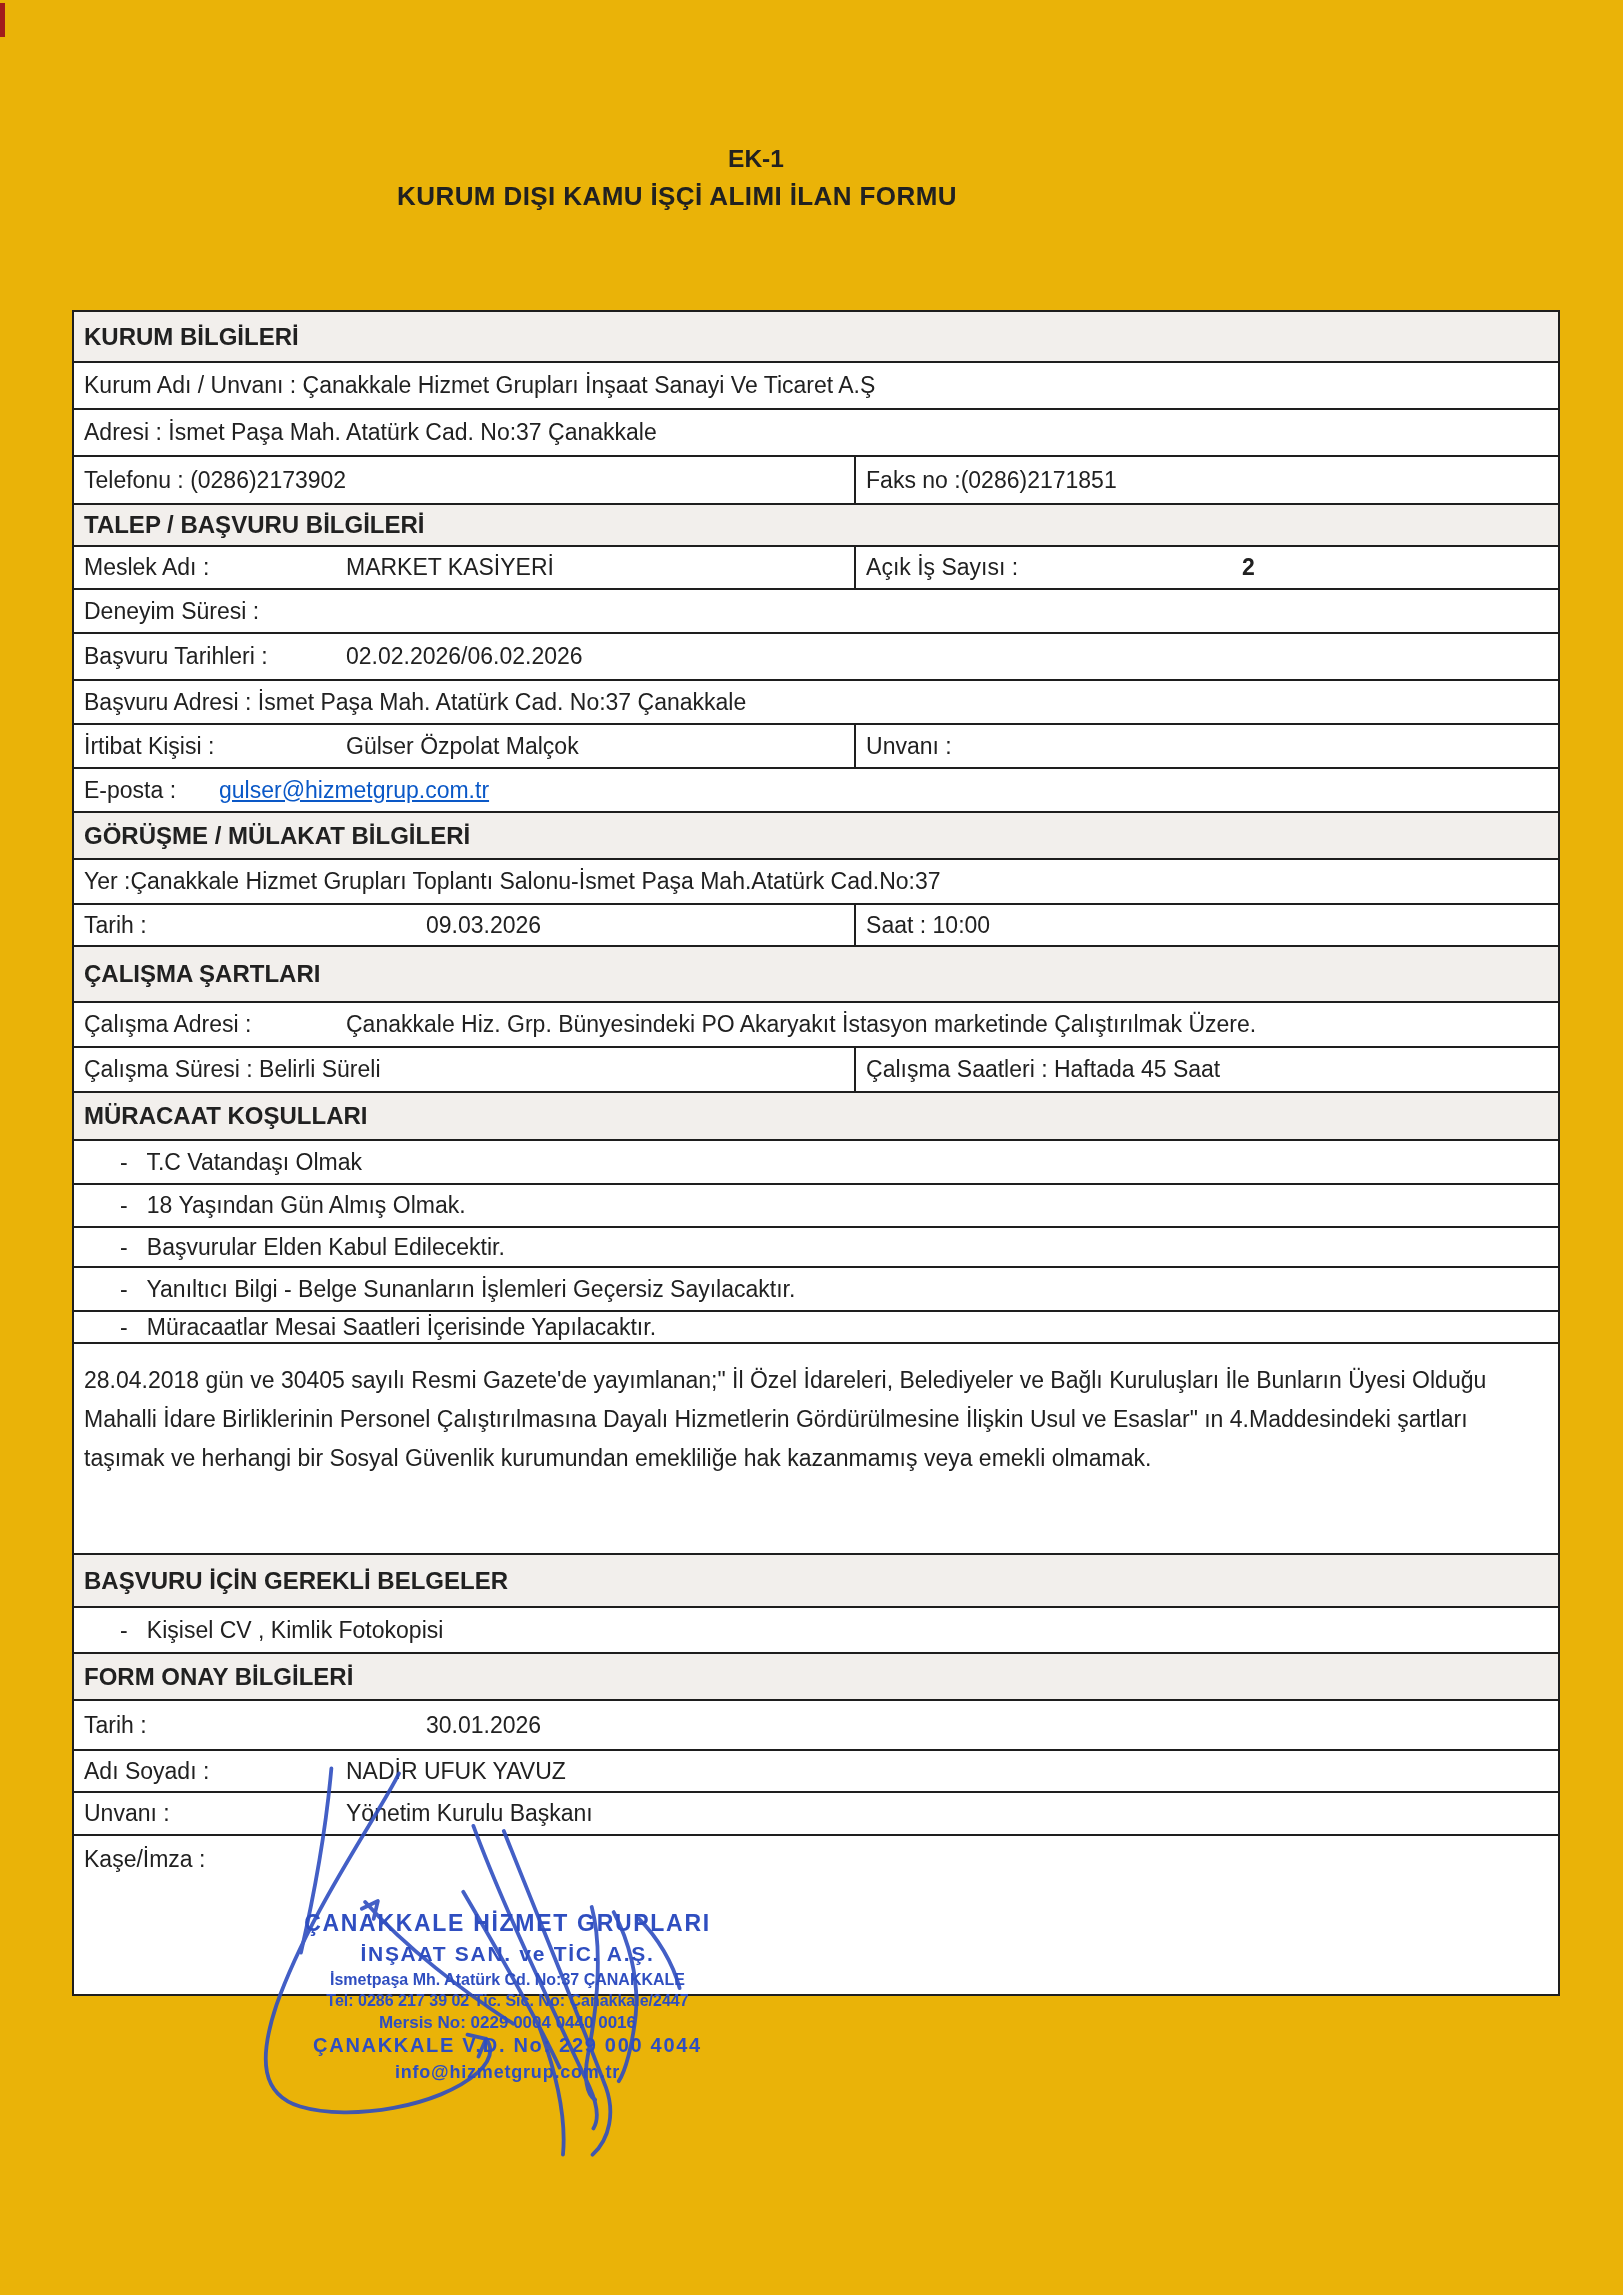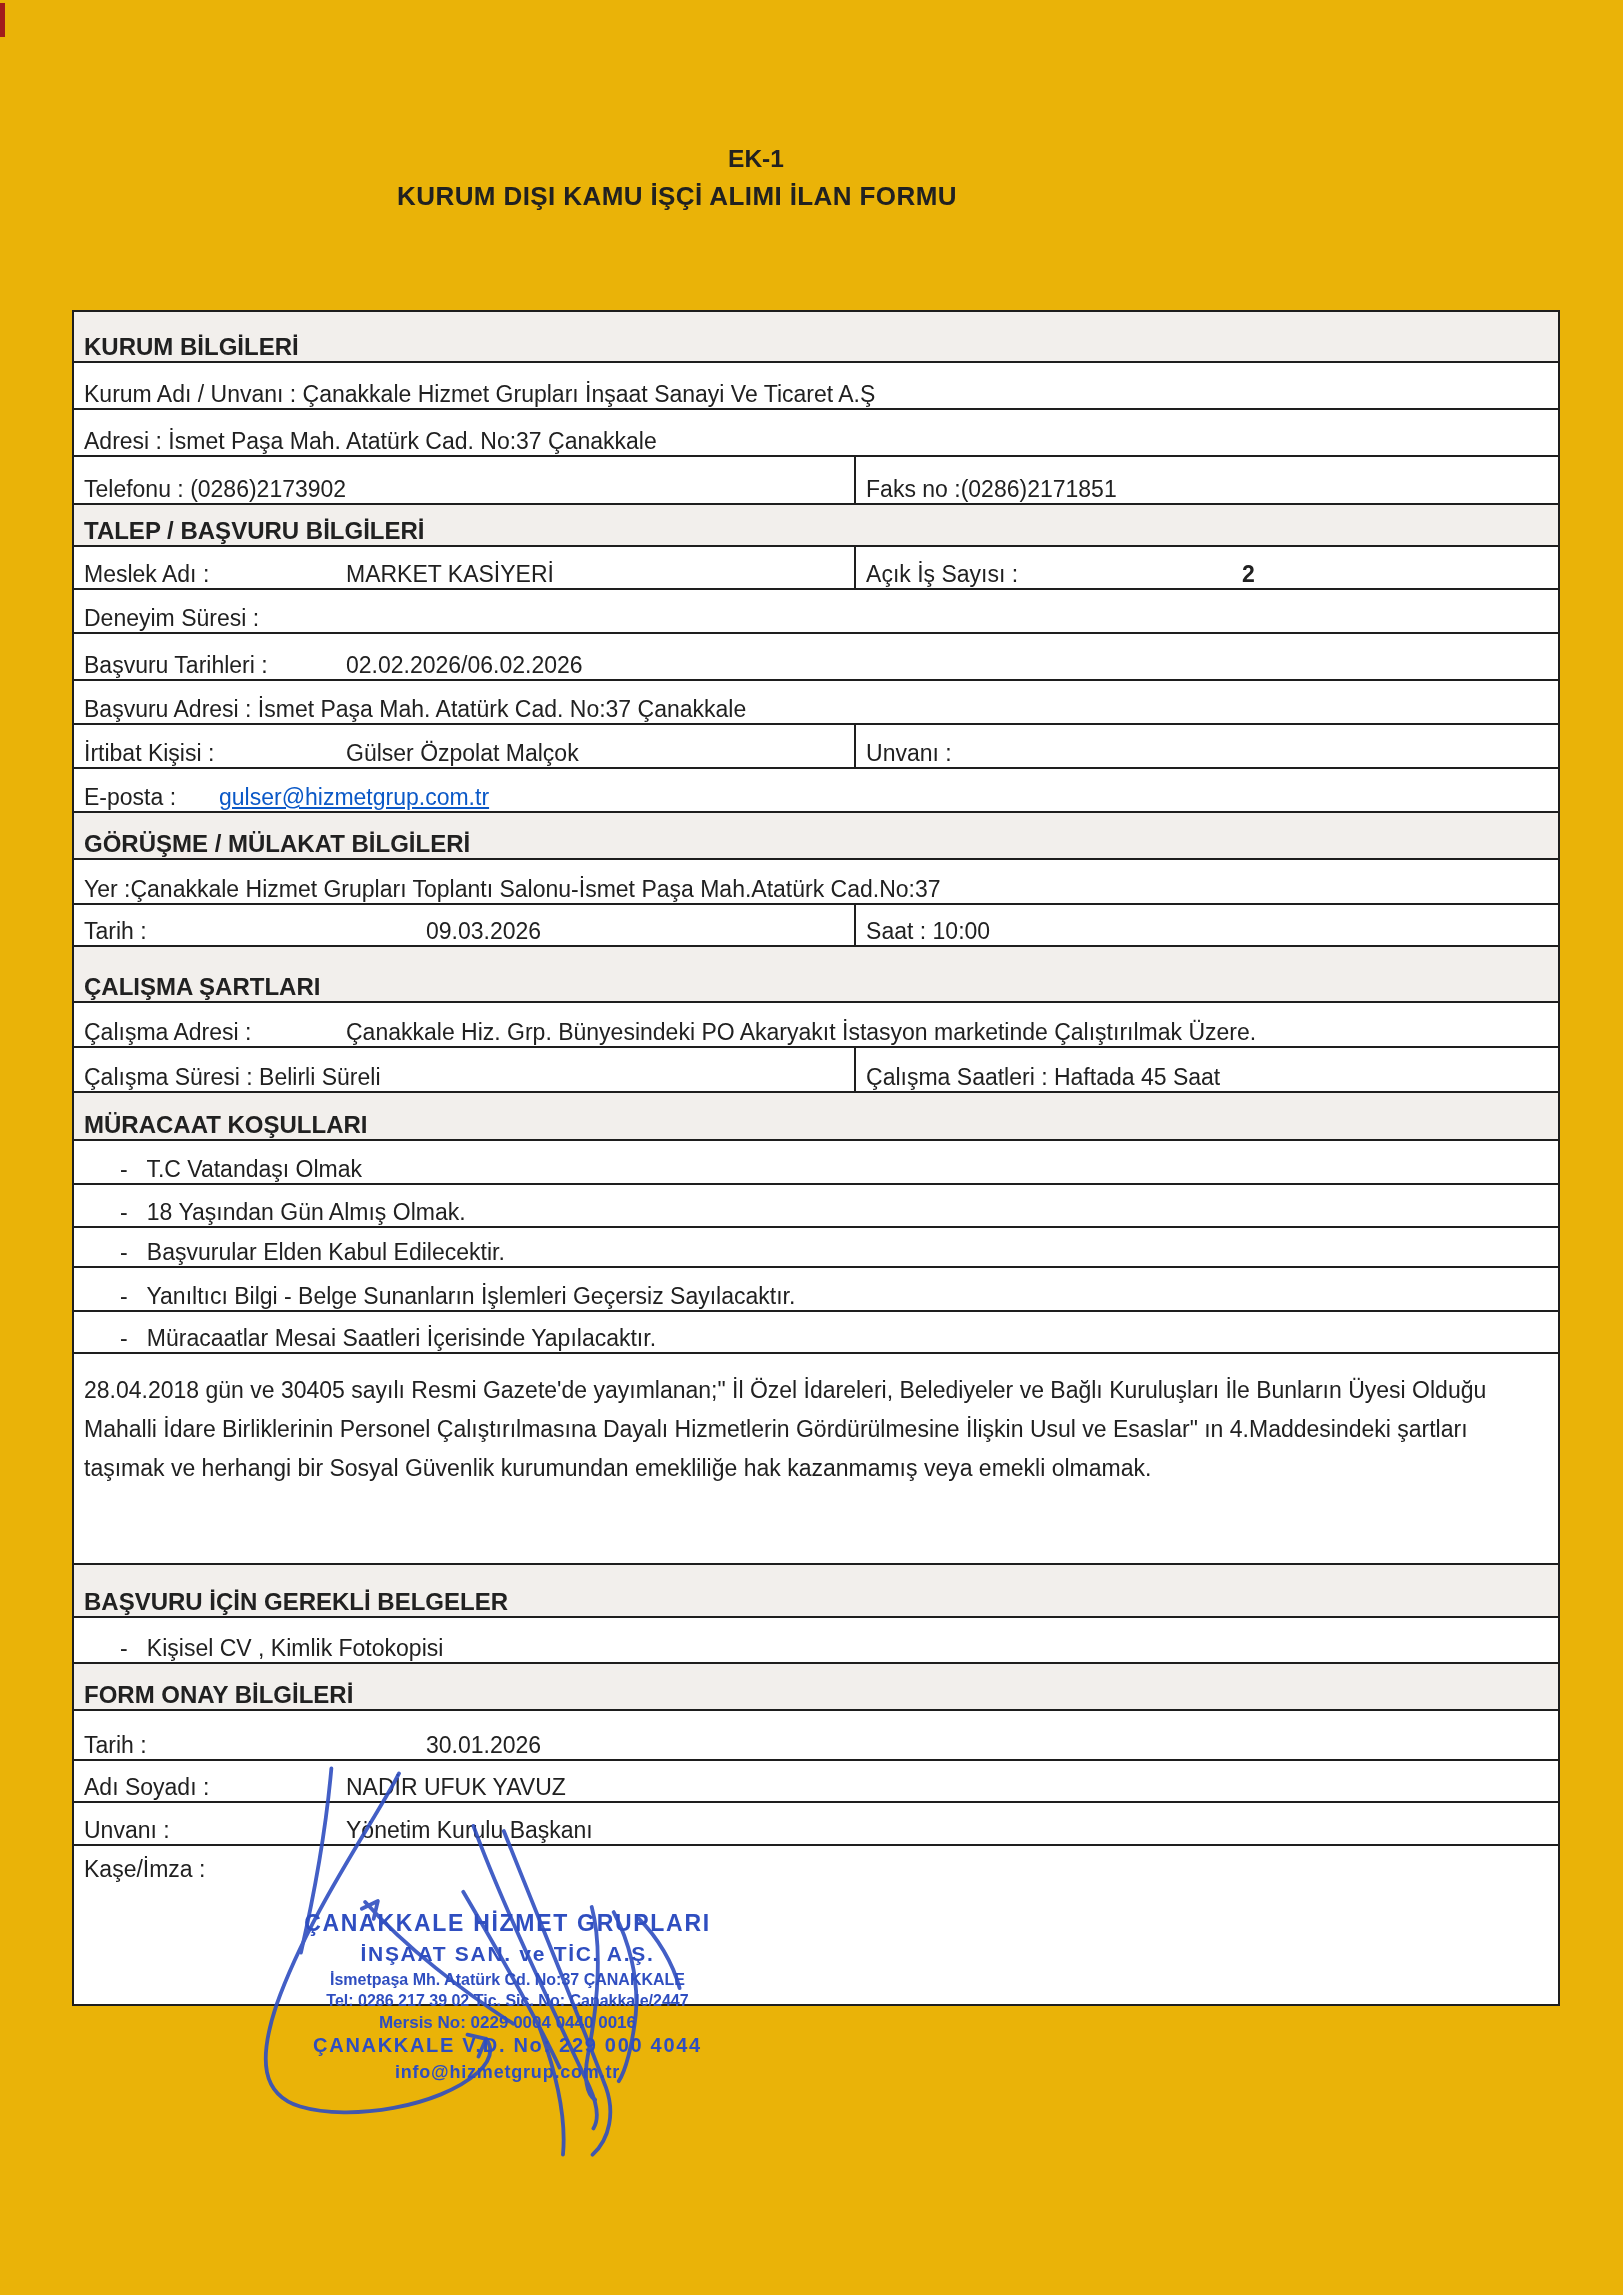--- a/index.html
+++ b/index.html
@@ -12,21 +12,21 @@
   html,body{margin:0;padding:0;background:#ffffff;}
   body{font-family:"Liberation Sans","DejaVu Sans",sans-serif;color:var(--ink);}
   .page{position:relative;width:1623px;height:2295px;background:#eab308;overflow:hidden;}
   .corner-mark{position:absolute;left:0;top:3.4px;width:5px;height:34px;background:#a21c1c;}
   .title1{position:absolute;top:145px;left:756px;transform:translateX(-50%);font-size:24.5px;font-weight:bold;white-space:nowrap;}
   .title2{position:absolute;top:181px;left:677px;transform:translateX(-50%);font-size:26px;font-weight:bold;white-space:nowrap;letter-spacing:0.4px;}
   .form-table{position:absolute;left:72px;top:310px;width:1488px;border:2.5px solid var(--bd);box-sizing:border-box;background:#fff;}
   .row{display:flex;align-items:stretch;border-bottom:2.5px solid var(--bd);box-sizing:border-box;font-size:23px;}
   .row.last{border-bottom:none;}
   .sec{background:var(--sechdr);font-weight:bold;font-size:24px;}
-  .cell{display:flex;align-items:flex-end;padding:0 10px;box-sizing:border-box;}
+  .cell{display:flex;align-items:center;padding:0 10px;box-sizing:border-box;}
   .cl{width:52.7%;border-right:2.5px solid var(--bd);}
   .cr{flex:1;}
   .full{width:100%;}
   .top{align-items:flex-start;padding-top:10px;}
   .tab160{display:inline-block;min-width:135px;}
   .tab310{display:inline-block;min-width:262px;}
   .tab405{display:inline-block;min-width:342px;}
   .tab445{display:inline-block;min-width:376px;}
   .bullet{padding-left:36px;white-space:pre-wrap;}
   .para{display:block;line-height:39px;padding-top:6.8px;white-space:normal;}
@@ -197,21 +197,21 @@
     <div class="row" style="height:40px">
       <div class="cell full">
           <span class="bullet">-   Başvurular Elden Kabul Edilecektir.</span>
         </div>
     </div>
     <div class="row" style="height:44px">
       <div class="cell full">
           <span class="bullet">-   Yanıltıcı Bilgi - Belge Sunanların İşlemleri Geçersiz Sayılacaktır.</span>
         </div>
     </div>
-    <div class="row" style="height:42px">
+    <div class="row" style="height:32px">
       <div class="cell full">
           <span class="bullet">-   Müracaatlar Mesai Saatleri İçerisinde Yapılacaktır.</span>
         </div>
     </div>
 
     <div class="row" style="height:211px">
       <div class="cell full top">
           <span class="para">28.04.2018 gün ve 30405 sayılı Resmi Gazete'de yayımlanan;" İl Özel İdareleri, Belediyeler ve Bağlı Kuruluşları İle Bunların Üyesi Olduğu Mahalli İdare Birliklerinin Personel Çalıştırılmasına Dayalı Hizmetlerin Gördürülmesine İlişkin Usul ve Esaslar" ın 4.Maddesindeki şartları taşımak ve herhangi bir Sosyal Güvenlik kurumundan emekliliğe hak kazanmamış veya emekli olmamak.</span>
         </div>
     </div>

